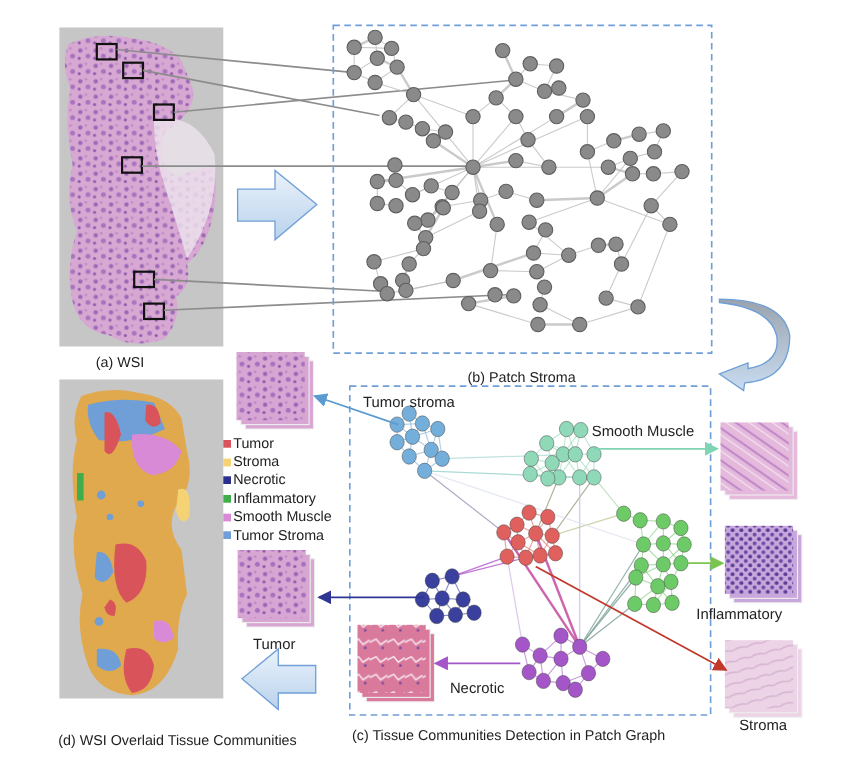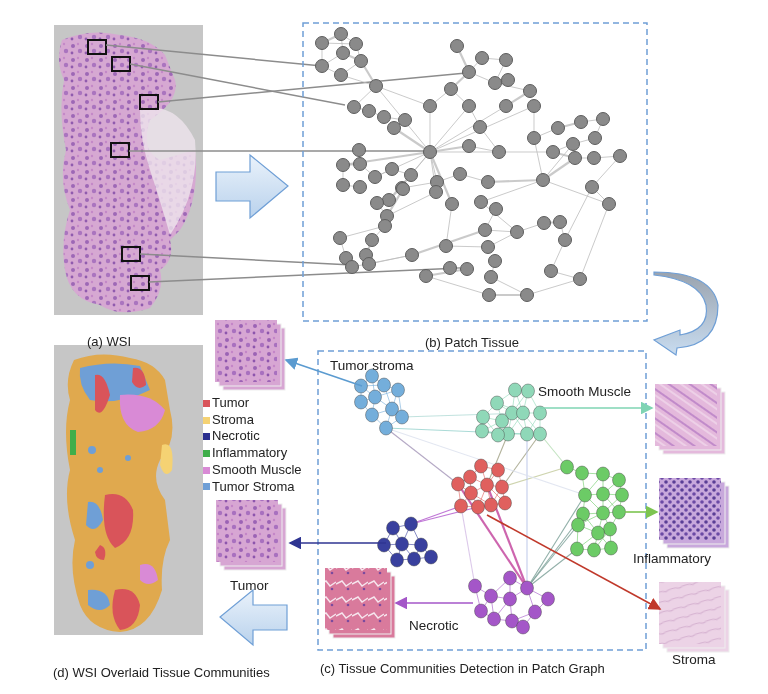--- a/index.html
+++ b/index.html
@@ -590,22 +590,22 @@
     <path d="M162,445 Q175,440 172,470 Q165,480 160,465Z" fill="#f5d273"></path>
     <circle cx="92" cy="450" r="4" fill="#6f9fd6"></circle>
     <circle cx="100" cy="470" r="3" fill="#6f9fd6"></circle>
     <circle cx="128" cy="458" r="3" fill="#6f9fd6"></circle>
     <circle cx="90" cy="565" r="4" fill="#6f9fd6"></circle>
   </g>
 
   <path d="M287,605 L253,605 L253,590 L220,617 L253,645 L253,630 L287,630 Z" fill="url(#arrowGrad)" stroke="#6f9fd6" stroke-width="1.2"></path>
 </svg>
 
-<div class="caption" style="left:87px;top:322px;margin-top:12px;">(a) WSI</div>
-<div class="caption" style="left:425px;top:335px;">(b) Patch Tissue</div>
+<div class="caption" style="left:87px;top:322px;">(a) WSI</div>
+<div class="caption" style="left:425px;top:335px;">(b) Patch Stroma</div>
 <div class="caption" style="left:320px;top:661px;">(c) Tissue Communities Detection in Patch Graph</div>
 <div class="caption" style="left:53px;top:665px;">(d) WSI Overlaid Tissue Communities</div>
 
 <div class="legend">
   <div class="legend-item">
       <span class="swatch" style="background: rgb(217, 84, 90);"></span>
       <span>Tumor</span>
     </div>
   <div class="legend-item">
       <span class="swatch" style="background: rgb(245, 210, 115);"></span>

